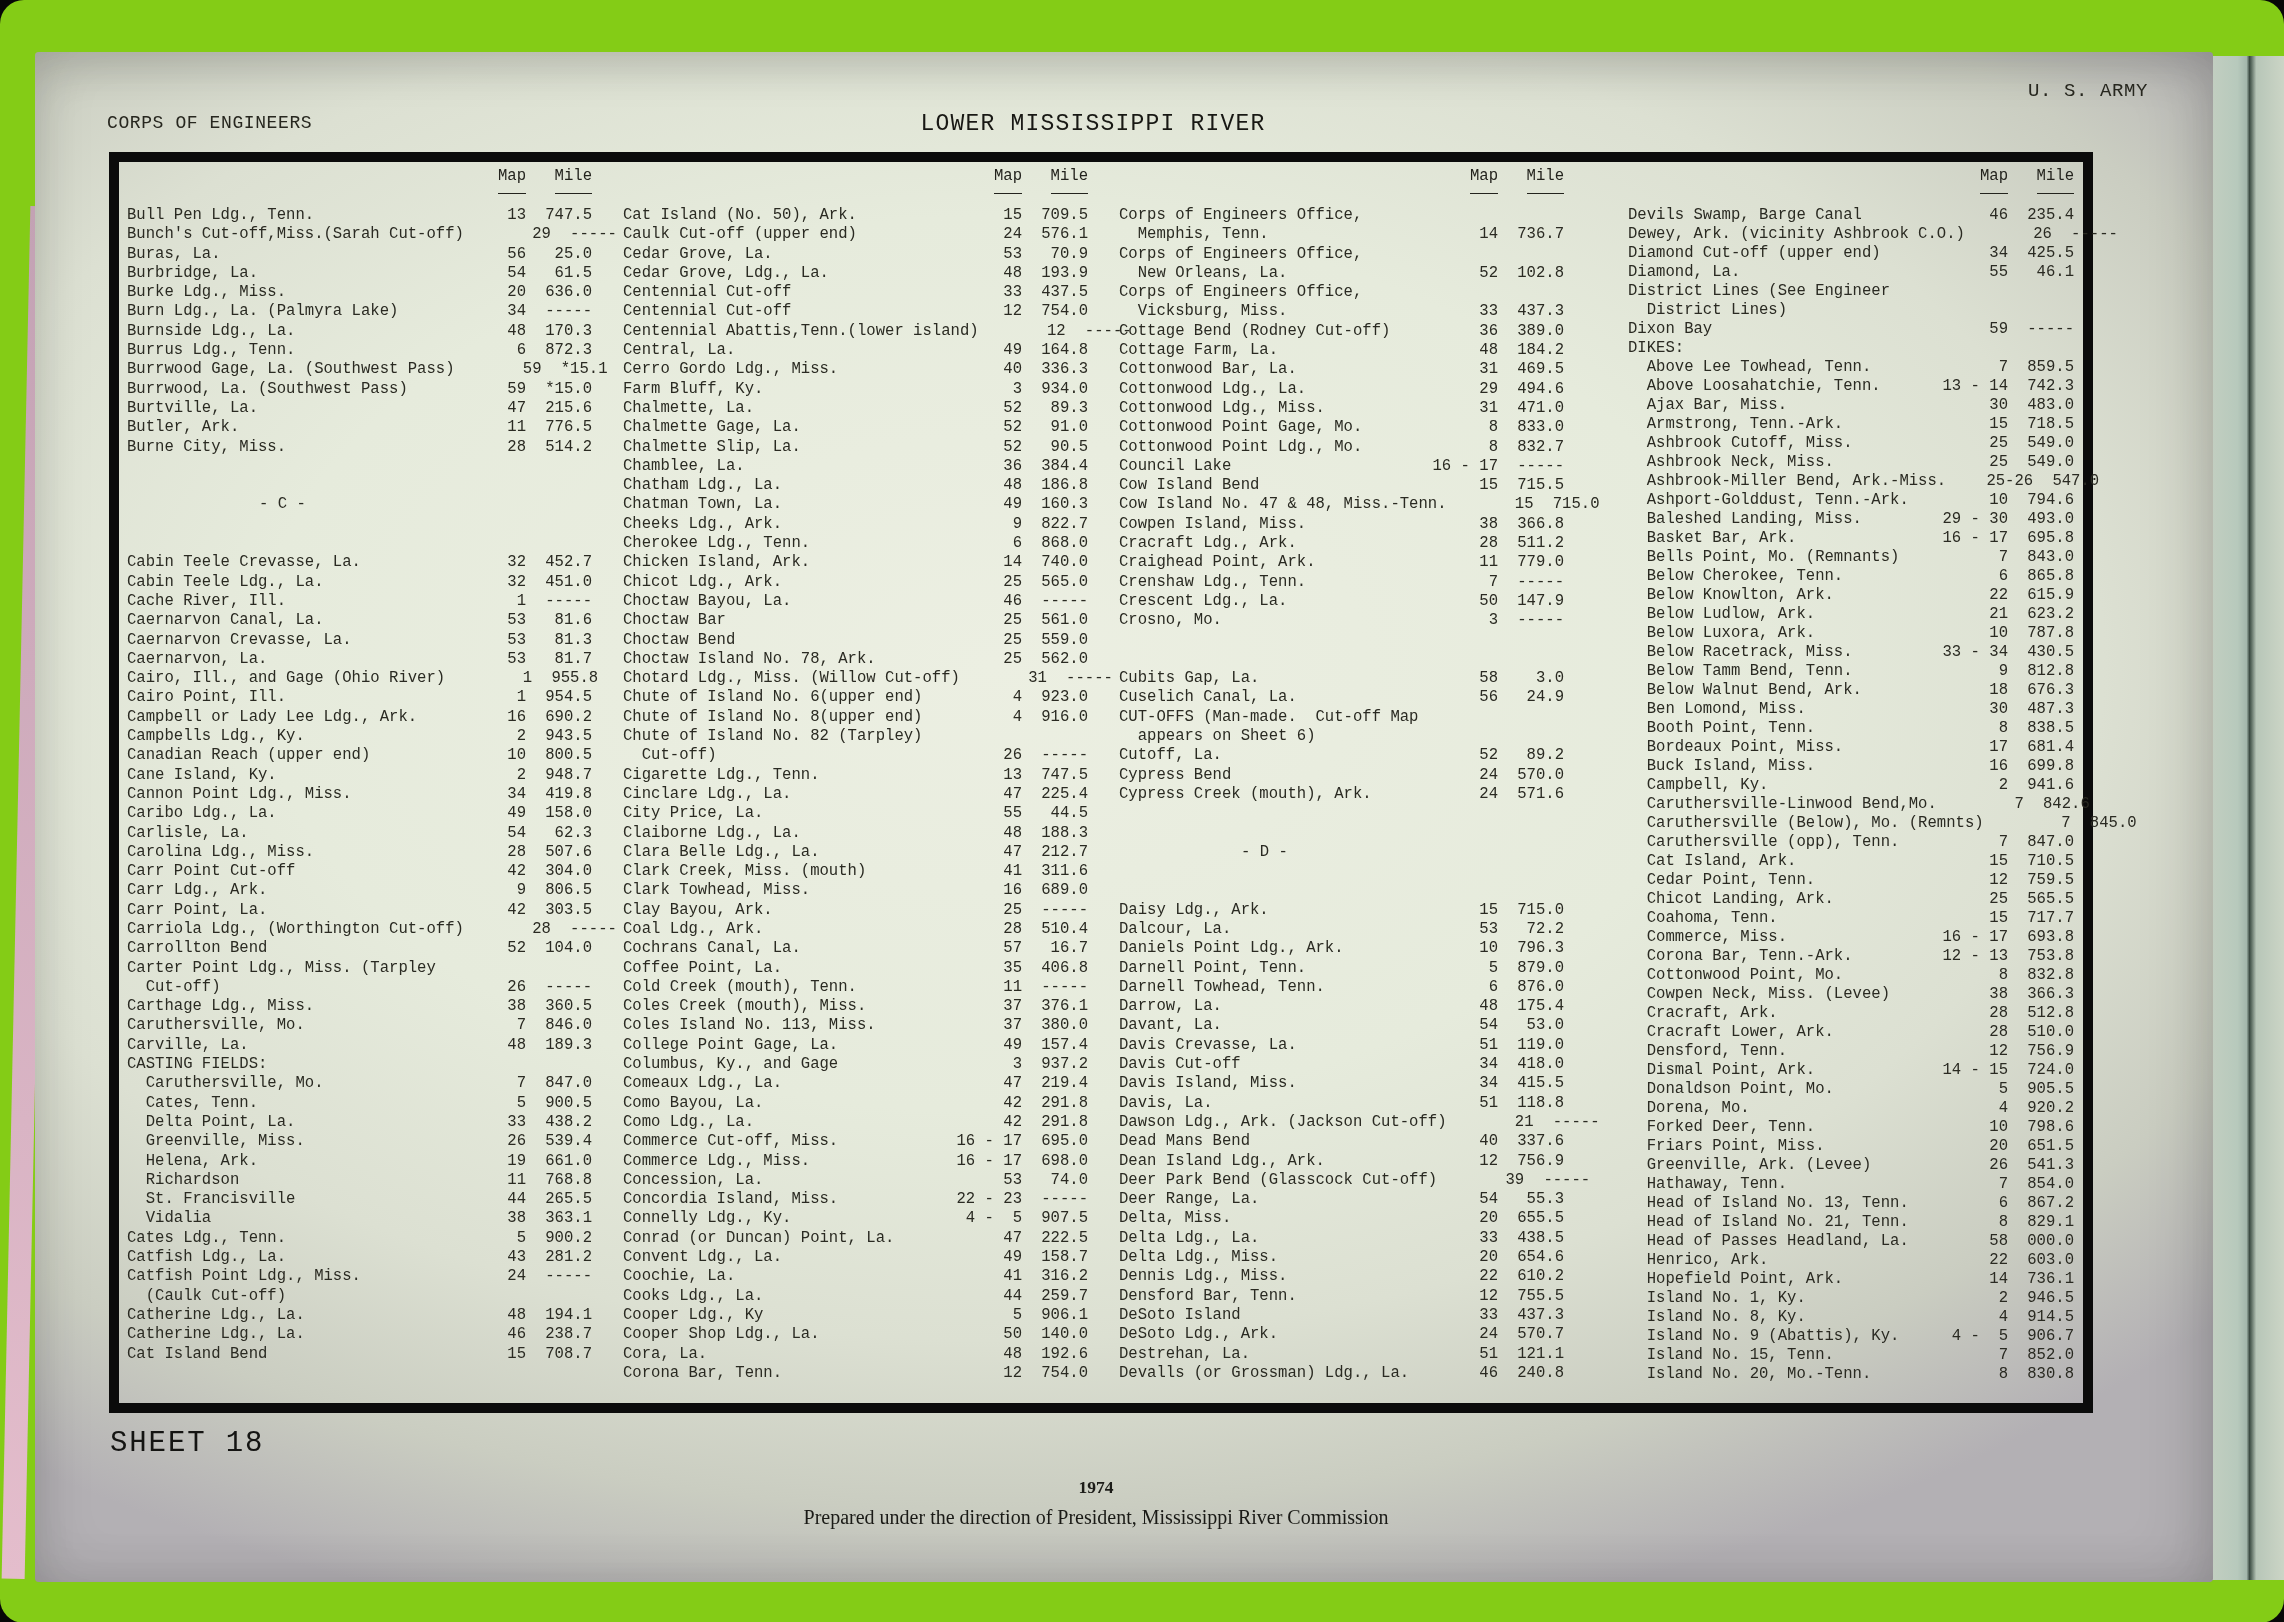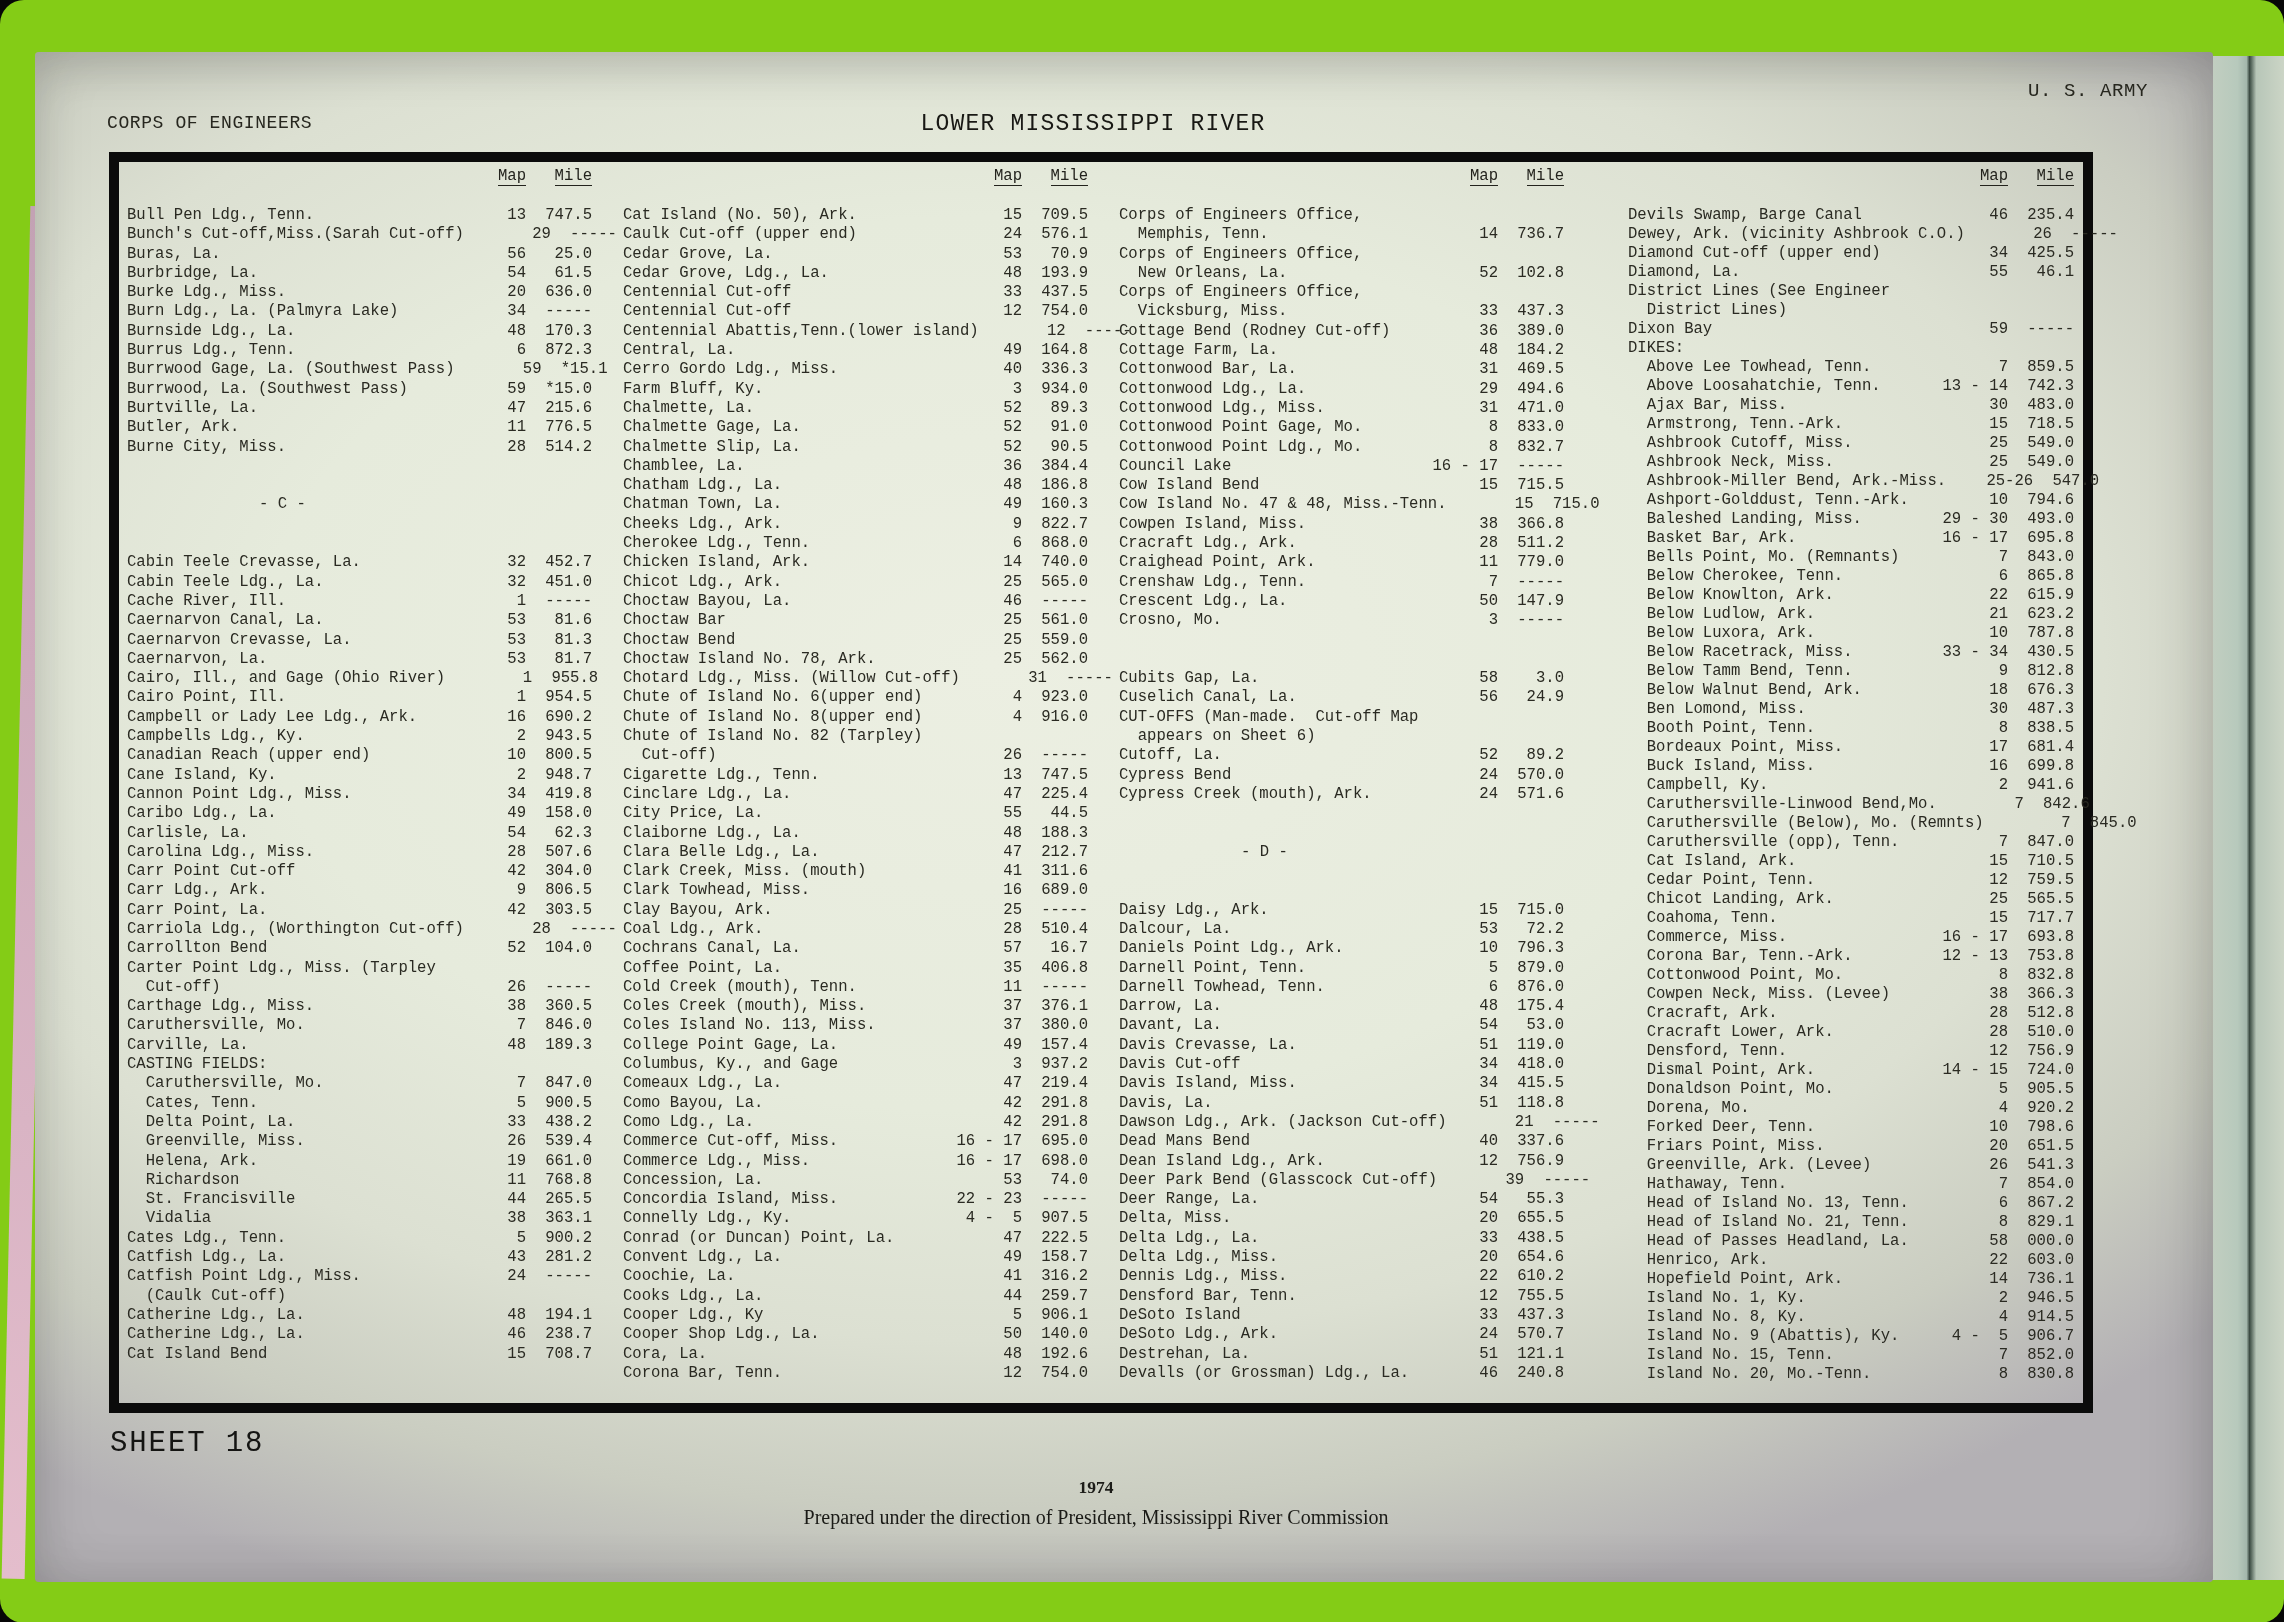--- a/index.html
+++ b/index.html
@@ -48,21 +48,21 @@
   .col{position:absolute;top:0;height:100%;}
   .colhead{position:absolute;top:5px;left:0;display:flex;width:100%;
      font-size:15.6px;color:#23231d;}
   .rows{position:absolute;top:44px;left:0;width:100%;}
   .row{display:flex;height:19.3px;line-height:19.3px;font-size:15.6px;color:#2a2a22;}
   .col.tight .row{height:19px;line-height:19px;}
   .nm{flex:1 1 auto;white-space:pre;overflow:visible;}
   .mp{width:87px;text-align:right;white-space:pre;flex:0 0 auto;}
   .mi{width:66px;text-align:right;white-space:pre;flex:0 0 auto;}
   .row.letter .nm{text-align:center;padding-right:154px;}
-  .hul{display:inline-block;border-bottom:1.9px solid #23231d;padding-bottom:0;}
+  .hul{display:inline-block;border-bottom:1.9px solid #23231d;padding-bottom:8px;}
 
   
   #sheet-number{position:absolute;left:75px;top:1375px;font-size:29px;font-weight:normal;
      letter-spacing:1.9px;color:#141412;}
   #publication-year{position:absolute;left:1061px;top:1425px;transform:translateX(-50%);
      font-family:"Liberation Serif","DejaVu Serif",serif;font-weight:bold;font-size:17.5px;color:#1c1c18;text-align:center;}
   #credit-line{position:absolute;left:1061px;top:1454px;transform:translateX(-50%);
      font-family:"Liberation Serif","DejaVu Serif",serif;font-weight:normal;font-size:20px;color:#1a1a16;white-space:nowrap;}
 </style>
 </head>

